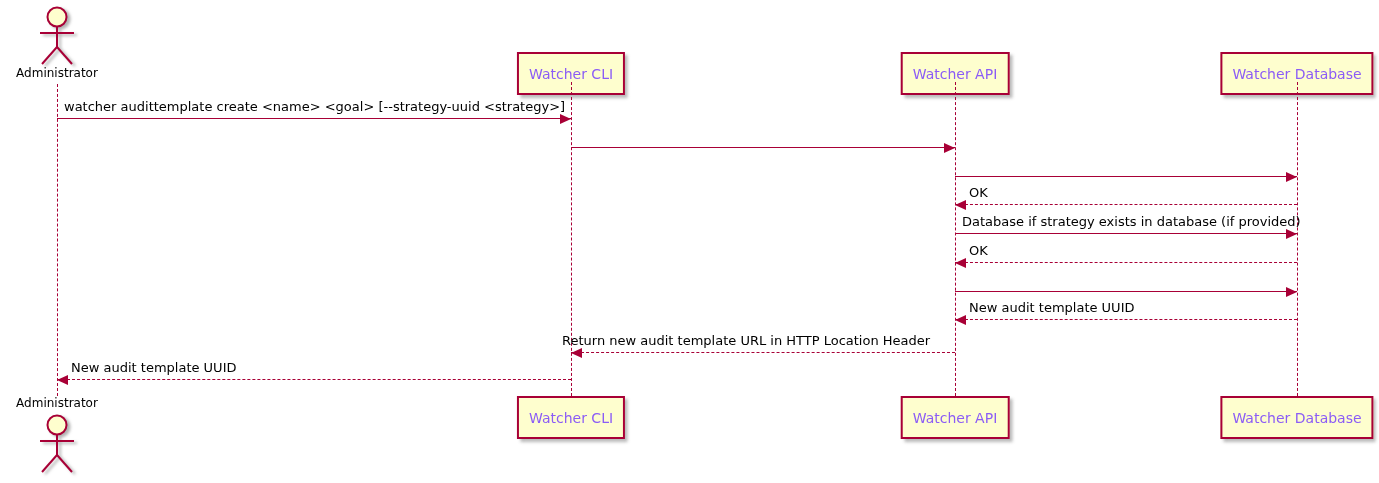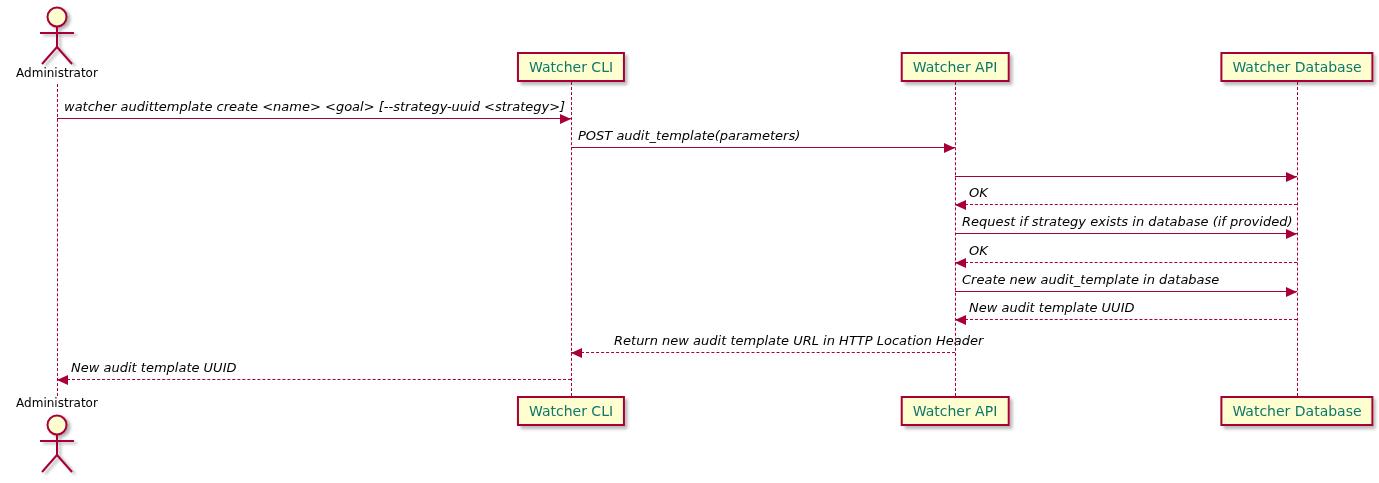--- a/index.html
+++ b/index.html
@@ -11,44 +11,43 @@
   #canvas {
     position: relative;
     width: 1379px;
     height: 483px;
     background: #ffffff;
     overflow: hidden;
   }
   .participant-box {
     position: absolute;
     box-sizing: border-box;
-    height: 30px;
+    height: 43px;
     border: 2px solid var(--border);
     background: var(--fill);
-    color: #0f766e;
+    color: #8b5cf6;
     font-size: 14px;
     display: flex;
     align-items: center;
     justify-content: center;
     white-space: nowrap;
     box-shadow: 3px 3px 3px rgba(100,100,100,0.45);
     transform: translateX(-50%);
   }
   .lifeline {
     position: absolute;
     width: 0;
     border-left: 1px dashed var(--border);
   }
   .msg-label {
     position: absolute;
     font-size: 13px;
     line-height: 16px;
     color: #000000;
     white-space: nowrap;
-    font-style: italic;
   }
   .msg-line {
     position: absolute;
     height: 0;
   }
   .msg-line.solid { border-top: 1.5px solid var(--line); }
   .msg-line.dashed { border-top: 1px dashed var(--line); }
   .arrowhead {
     position: absolute;
     width: 0;
@@ -99,37 +98,35 @@
     <div class="lifeline" style="left: 955px; top: 82px; height: 314px;"></div>
     <div class="participant-box" style="left: 955px; top: 396px; min-width: 100px; padding: 0px 10px;">Watcher API</div>
     <div class="participant-box" style="left: 1297px; top: 52px; min-width: 145px; padding: 0px 10px;">Watcher Database</div>
     <div class="lifeline" style="left: 1297px; top: 82px; height: 314px;"></div>
     <div class="participant-box" style="left: 1297px; top: 396px; min-width: 145px; padding: 0px 10px;">Watcher Database</div>
     <div class="msg-line solid" style="left: 57px; top: 118px; width: 514px;"></div>
     <div class="arrowhead right" style="top: 114px; left: 560px;"></div>
     <div class="msg-label" style="left: 64px; top: 99px;">watcher audittemplate create &lt;name&gt; &lt;goal&gt; [--strategy-uuid &lt;strategy&gt;]</div>
     <div class="msg-line solid" style="left: 571px; top: 147px; width: 384px;"></div>
     <div class="arrowhead right" style="top: 143px; left: 944px;"></div>
-    <div class="msg-label" style="left: 578px; top: 128px;">POST audit_template(parameters)</div>
     <div class="msg-line solid" style="left: 955px; top: 176px; width: 342px;"></div>
     <div class="arrowhead right" style="top: 172px; left: 1286px;"></div>
     <div class="msg-line dashed" style="left: 955px; top: 204px; width: 342px;"></div>
     <div class="arrowhead left" style="top: 200px; left: 955px;"></div>
     <div class="msg-label" style="left: 969px; top: 185px;">OK</div>
     <div class="msg-line solid" style="left: 955px; top: 233px; width: 342px;"></div>
     <div class="arrowhead right" style="top: 229px; left: 1286px;"></div>
-    <div class="msg-label" style="left: 962px; top: 214px;">Request if strategy exists in database (if provided)</div>
+    <div class="msg-label" style="left: 962px; top: 214px;">Database if strategy exists in database (if provided)</div>
     <div class="msg-line dashed" style="left: 955px; top: 262px; width: 342px;"></div>
     <div class="arrowhead left" style="top: 258px; left: 955px;"></div>
     <div class="msg-label" style="left: 969px; top: 243px;">OK</div>
     <div class="msg-line solid" style="left: 955px; top: 291px; width: 342px;"></div>
     <div class="arrowhead right" style="top: 287px; left: 1286px;"></div>
-    <div class="msg-label" style="left: 962px; top: 272px;">Create new audit_template in database</div>
     <div class="msg-line dashed" style="left: 955px; top: 319px; width: 342px;"></div>
     <div class="arrowhead left" style="top: 315px; left: 955px;"></div>
     <div class="msg-label" style="left: 969px; top: 300px;">New audit template UUID</div>
     <div class="msg-line dashed" style="left: 571px; top: 352px; width: 384px;"></div>
     <div class="arrowhead left" style="top: 348px; left: 571px;"></div>
-    <div class="msg-label" style="left: 614px; top: 333px;">Return new audit template URL in HTTP Location Header</div>
+    <div class="msg-label" style="left: 562px; top: 333px;">Return new audit template URL in HTTP Location Header</div>
     <div class="msg-line dashed" style="left: 57px; top: 379px; width: 514px;"></div>
     <div class="arrowhead left" style="top: 375px; left: 57px;"></div>
     <div class="msg-label" style="left: 71px; top: 360px;">New audit template UUID</div>
   </div>
 
 </body></html>

